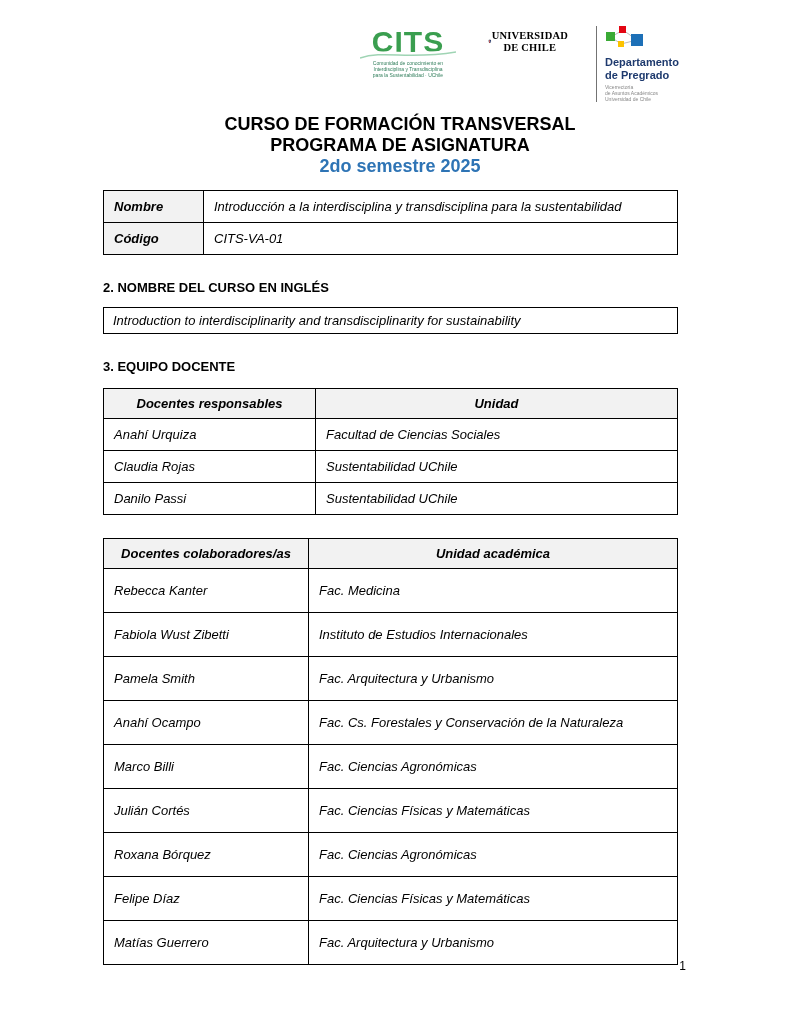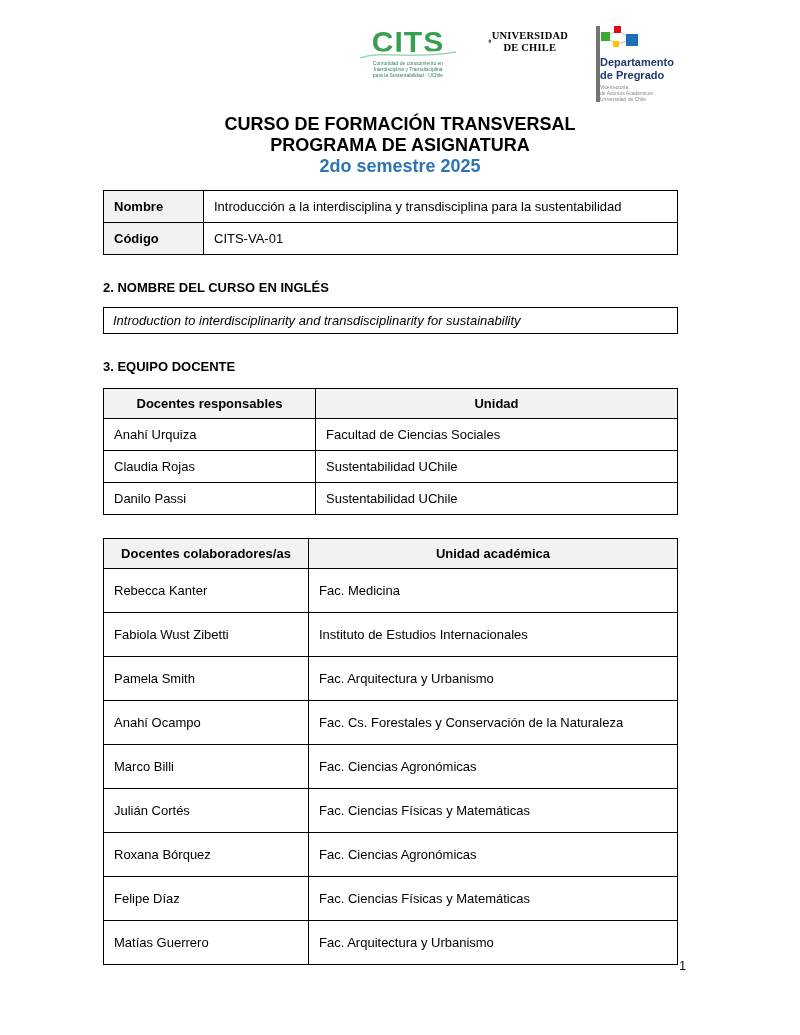--- a/index.html
+++ b/index.html
@@ -25,34 +25,34 @@
   }
   .cits-swoosh { position:absolute; top:21px; left:4px; }
   .cits-tag { margin-top:2px; font-size:5px; line-height:6px; color:#2f7d5a; }
 
   .uchile { display:flex; flex-direction:row; align-items:center; width:80px;justify-content:flex-end; }
   .uchile-text {
     margin-top:2px; font-family:"Liberation Serif", serif; font-weight:700;
     font-size:10.5px; line-height:12px; text-align:center; letter-spacing:0.2px;
   }
 
-  .pregrado { margin-top:12px; width:96px; border-left:4px solid #737373; }
+  .pregrado { margin-top:12px; width:96px; border-left:1px solid #737373; padding-left:8px; }
   .pregrado-title { font-size:11px; font-weight:700; line-height:12.5px; margin-top:2px; color:var(--pregrado-navy,#1e3a6e); }
   .pregrado-sub { font-size:5px; color:#888; line-height:6px; margin-top:3px; }
 
   
   .titleblock { text-align:center; margin-top:22px; font-weight:700; font-size:18px; line-height:21px; }
   .semester { color:var(--accent,#2e74b5); }
 
   
   .content { margin:0 122px 0 103px; }
   h2.sec { font-size:13px; font-weight:700; margin:25px 0 0 0; }
 
   table { border-collapse:collapse; width:100%; font-size:13px; table-layout:fixed; }
-  td, th { border:1px solid var(--tbl-border,#000); padding:8px 10px; text-align:left; vertical-align:middle; overflow:hidden; }
+  td, th { border:1px solid var(--tbl-border,#000); padding:8px 10px; text-align:left; vertical-align:middle; overflow:hidden;font-style:italic; }
   th { background:var(--th-bg,#f2f2f2); font-weight:700; text-align:center; padding:7px 10px; }
 
   .kv { margin-top:13px; }
   .kv td.label { background:var(--th-bg,#f2f2f2); font-weight:700; }
   .kv col.c1 { width:100px; }
 
   .enbox { margin-top:12px; border:1px solid var(--tbl-border,#000); padding:5px 9px; font-style:italic; font-size:13px; }
 
   .resp { margin-top:14px; }
   .resp col.c1 { width:212px; }

